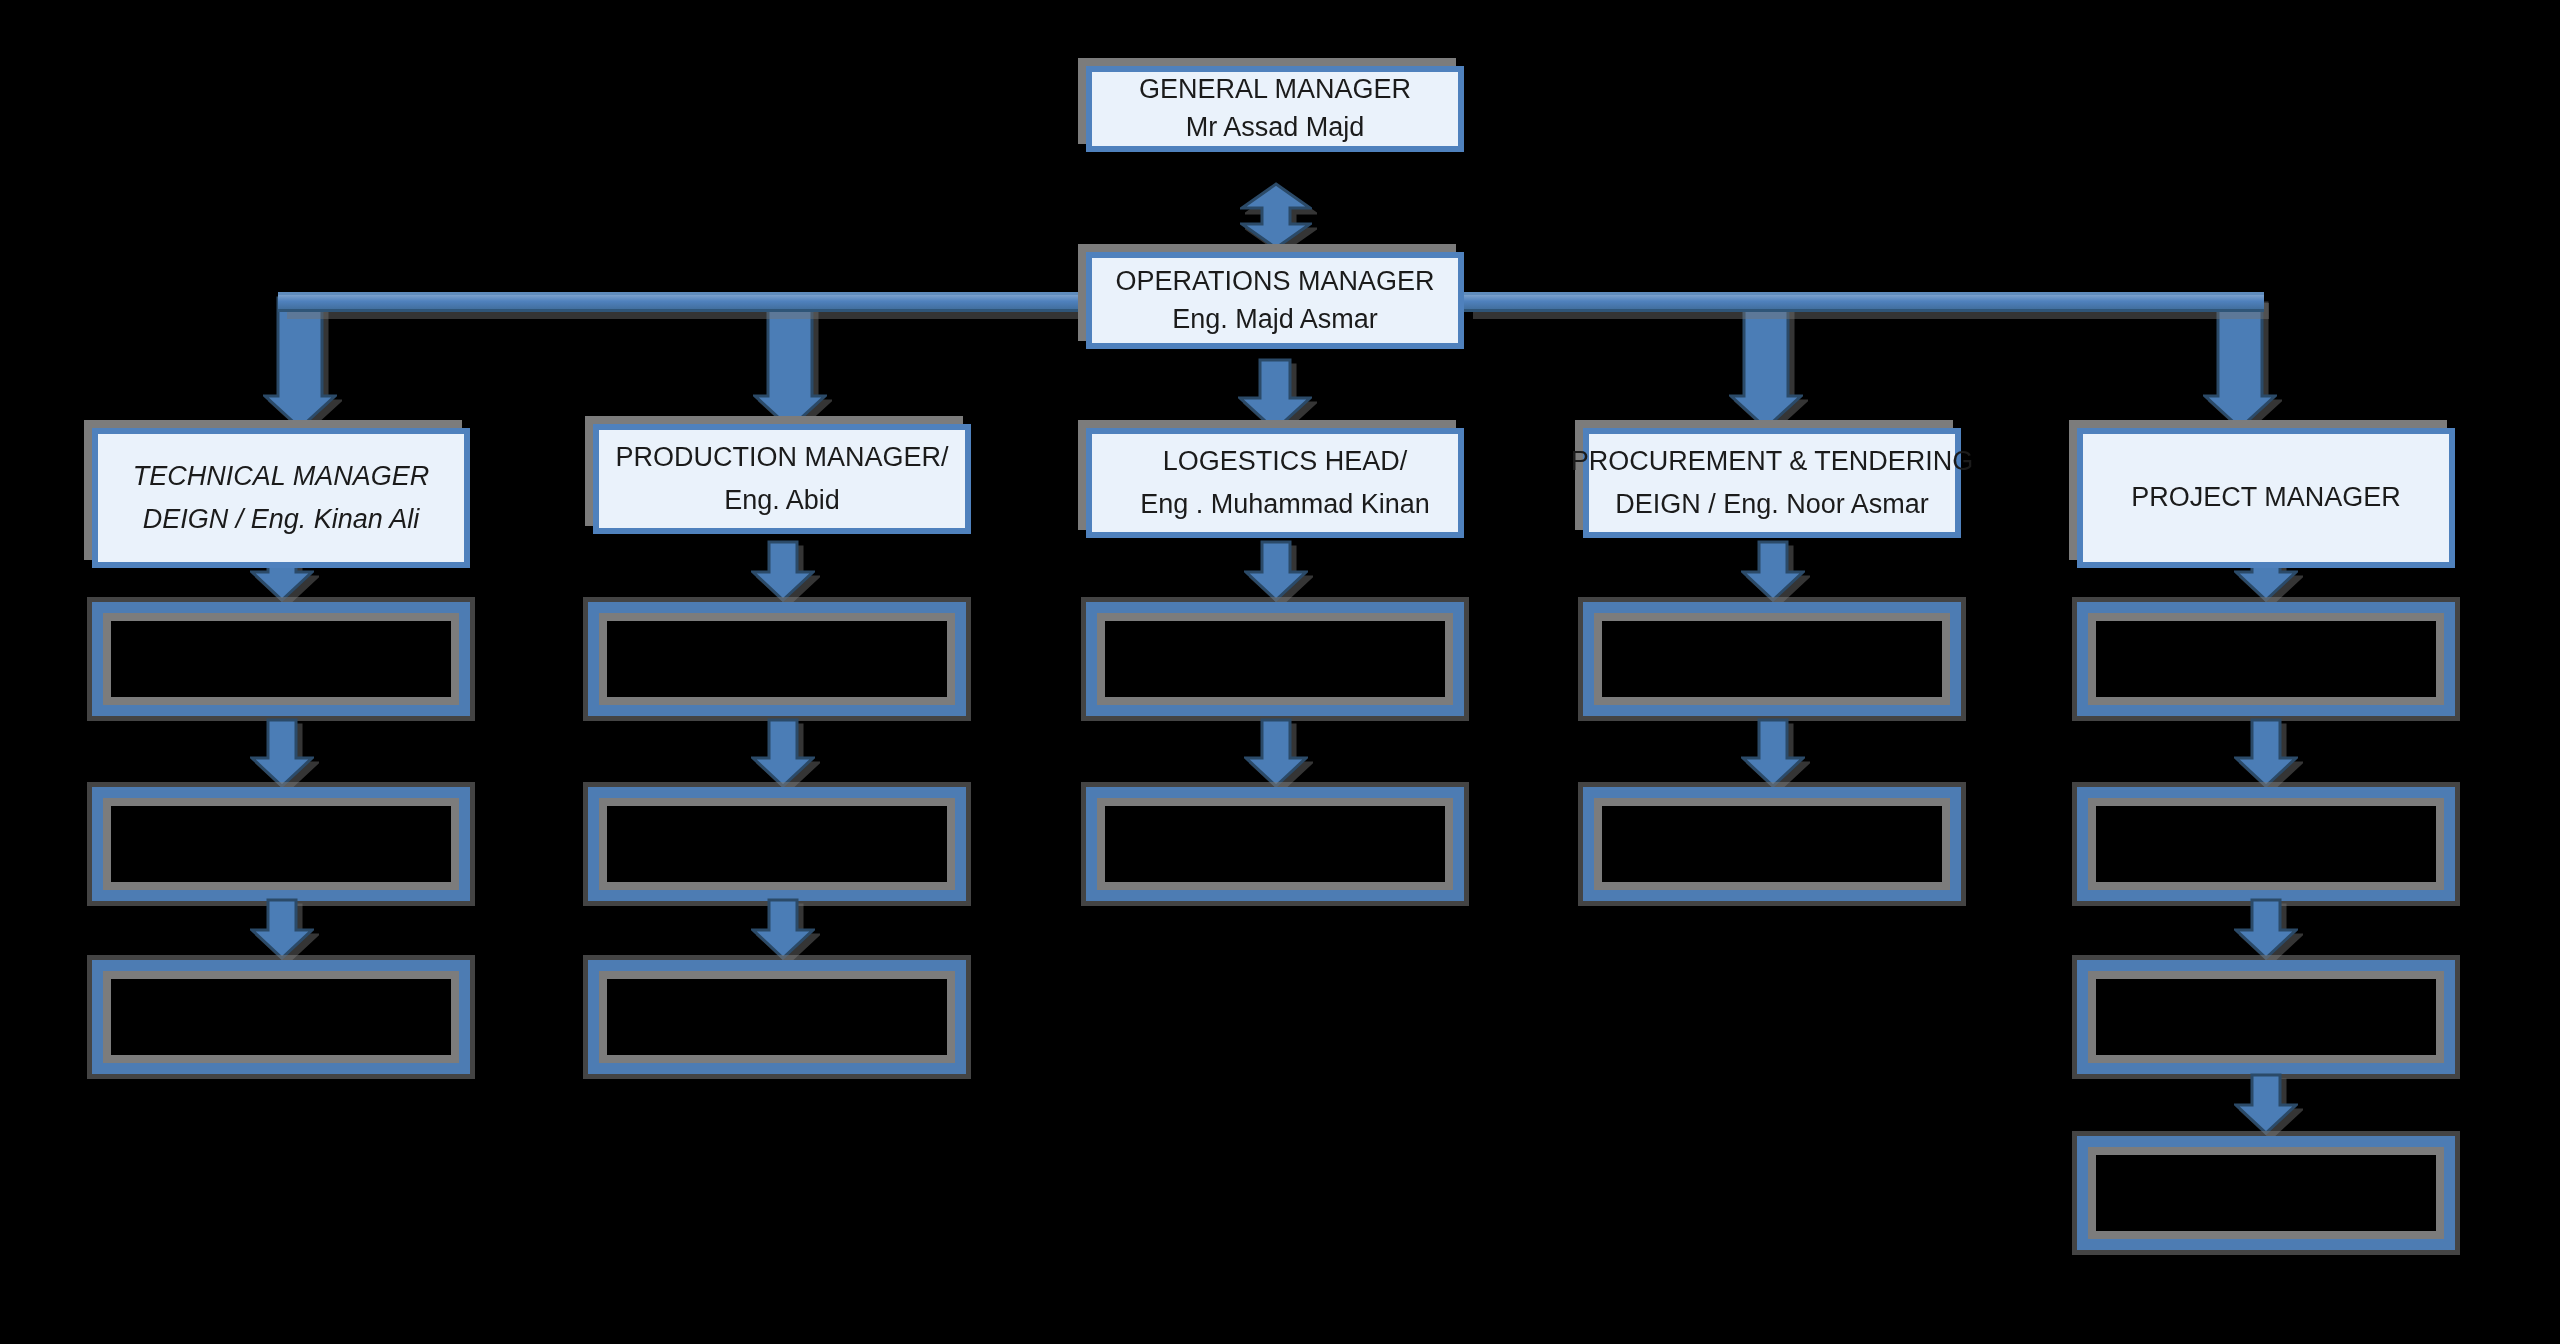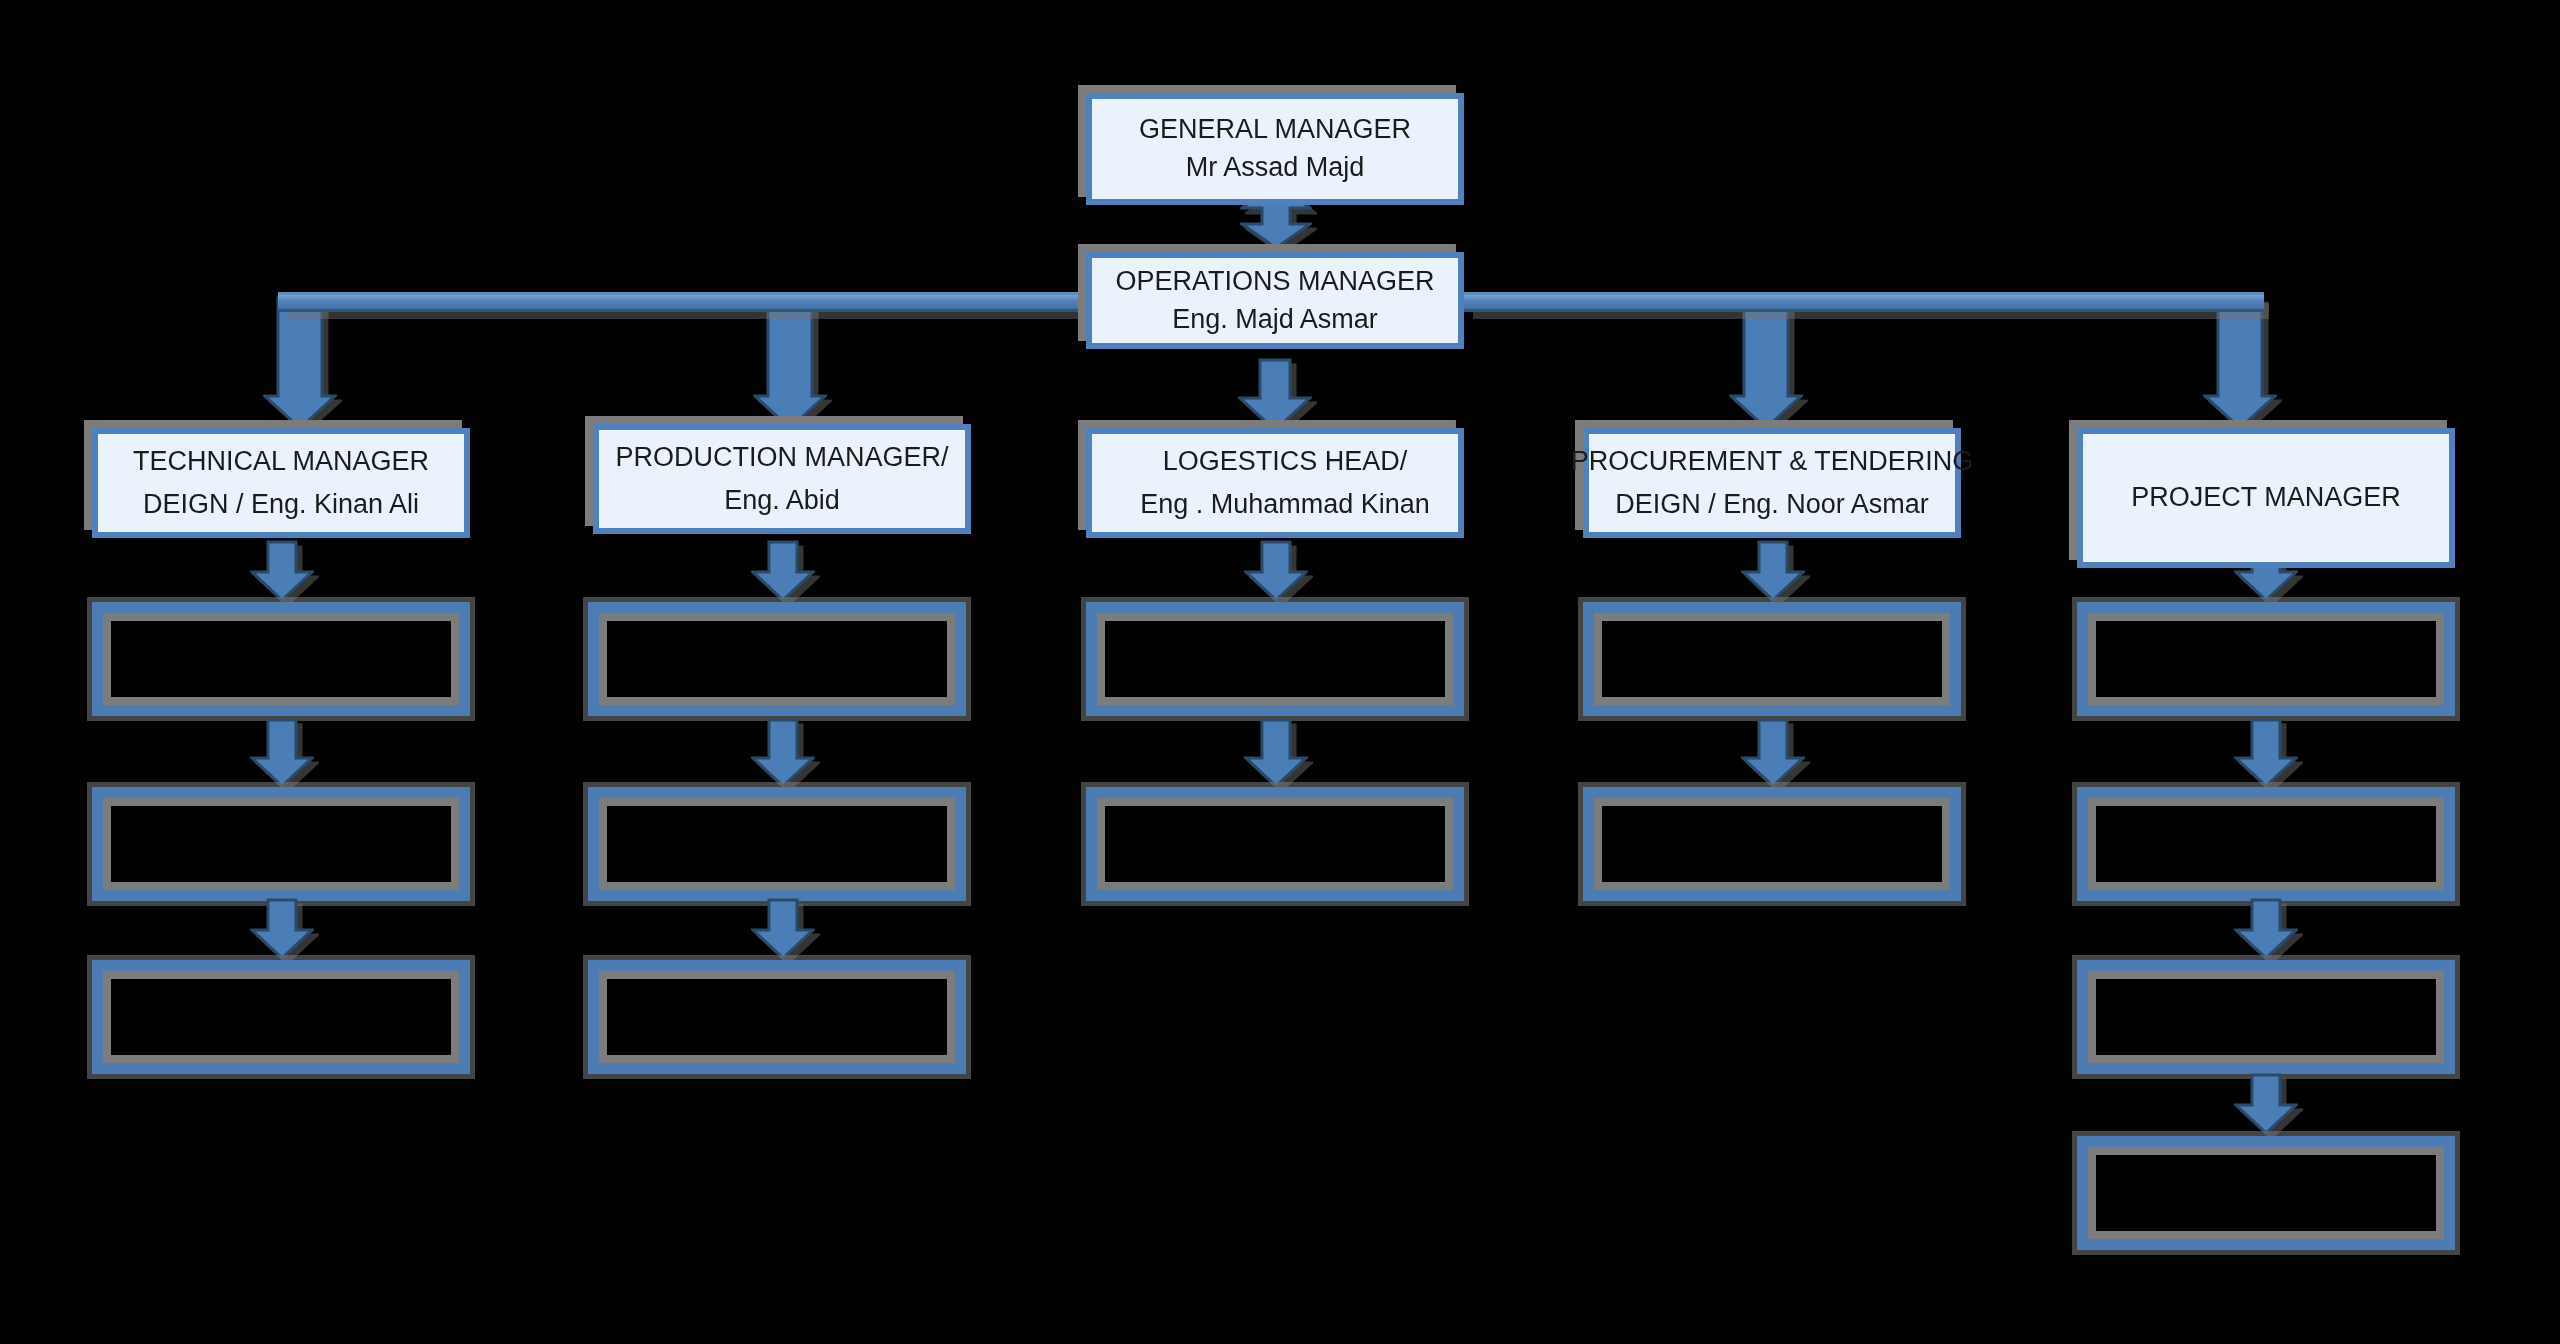--- a/index.html
+++ b/index.html
@@ -25,21 +25,21 @@
        border-top:3px solid #5f8cbd;border-bottom:3px solid var(--bar-edge);box-sizing:border-box;
        box-shadow:7px 9px 0 -2px rgba(115,115,115,0.45);}
   .arrow{position:absolute;filter:drop-shadow(5px 5px 0 rgba(118,118,118,0.45));}
   .behind{z-index:1;} .front{z-index:3;} .mid{z-index:2;}
 </style>
 </head>
 <body>
 
 <div id="canvas">
 
-  <div class="fbox front" style="left:1086px;top:66px;height:112px;margin-top:27px;">
+  <div class="fbox front" style="left:1086px;top:66px;height:86px;">
     <div class="l1">GENERAL MANAGER</div>
     <div class="l2">Mr Assad Majd</div>
   </div>
 
   <svg class="arrow mid" style="left:1240px;top:182px;" width="72" height="68" viewBox="0 0 72 68">
       <polygon points="36,2 70,26 50,26 50,42 70,42 36,66 2,42 22,42 22,26 2,26" style="fill: var(--arrow-fill); stroke: var(--arrow-stroke); stroke-width: 3; stroke-linejoin: miter;"></polygon>
     </svg>
 
   <div class="fbox front" style="left:1086px;top:252px;height:97px;">
     <div class="l1">OPERATIONS MANAGER</div>
@@ -58,21 +58,21 @@
   <svg class="arrow behind" style="left:1238px;top:358px;" width="74" height="74" viewBox="0 0 74 74">
       <polygon points="22,2 52,2 52,40 72,40 37,72 2,40 22,40" style="fill: var(--arrow-fill); stroke: var(--arrow-stroke); stroke-width: 3; stroke-linejoin: miter;"></polygon>
     </svg>
   <svg class="arrow behind" style="left:1729px;top:296px;" width="74" height="134" viewBox="0 0 74 134">
       <polygon points="15,2 59,2 59,100 72,100 37,132 2,100 15,100" style="fill: var(--arrow-fill); stroke: var(--arrow-stroke); stroke-width: 3; stroke-linejoin: miter;"></polygon>
     </svg>
   <svg class="arrow behind" style="left:2203px;top:296px;" width="74" height="134" viewBox="0 0 74 134">
       <polygon points="15,2 59,2 59,100 72,100 37,132 2,100 15,100" style="fill: var(--arrow-fill); stroke: var(--arrow-stroke); stroke-width: 3; stroke-linejoin: miter;"></polygon>
     </svg>
 
-  <div class="fbox branch front" style="left:92px;top:428px;height:110px;">
+  <div class="fbox branch front" style="left:92px;top:428px;height:140px;font-style:italic;">
     <div class="l1">TECHNICAL MANAGER</div>
     <div class="l2">DEIGN / Eng. Kinan Ali</div>
   </div>
   <div class="fbox branch front" style="left:593px;top:424px;height:110px;">
     <div class="l1">PRODUCTION MANAGER/</div>
     <div class="l2">Eng. Abid</div>
   </div>
   <div class="fbox branch front" style="left:1086px;top:428px;height:110px;padding-left:20px;">
     <div class="l1">LOGESTICS HEAD/</div>
     <div class="l2">Eng . Muhammad Kinan</div>

